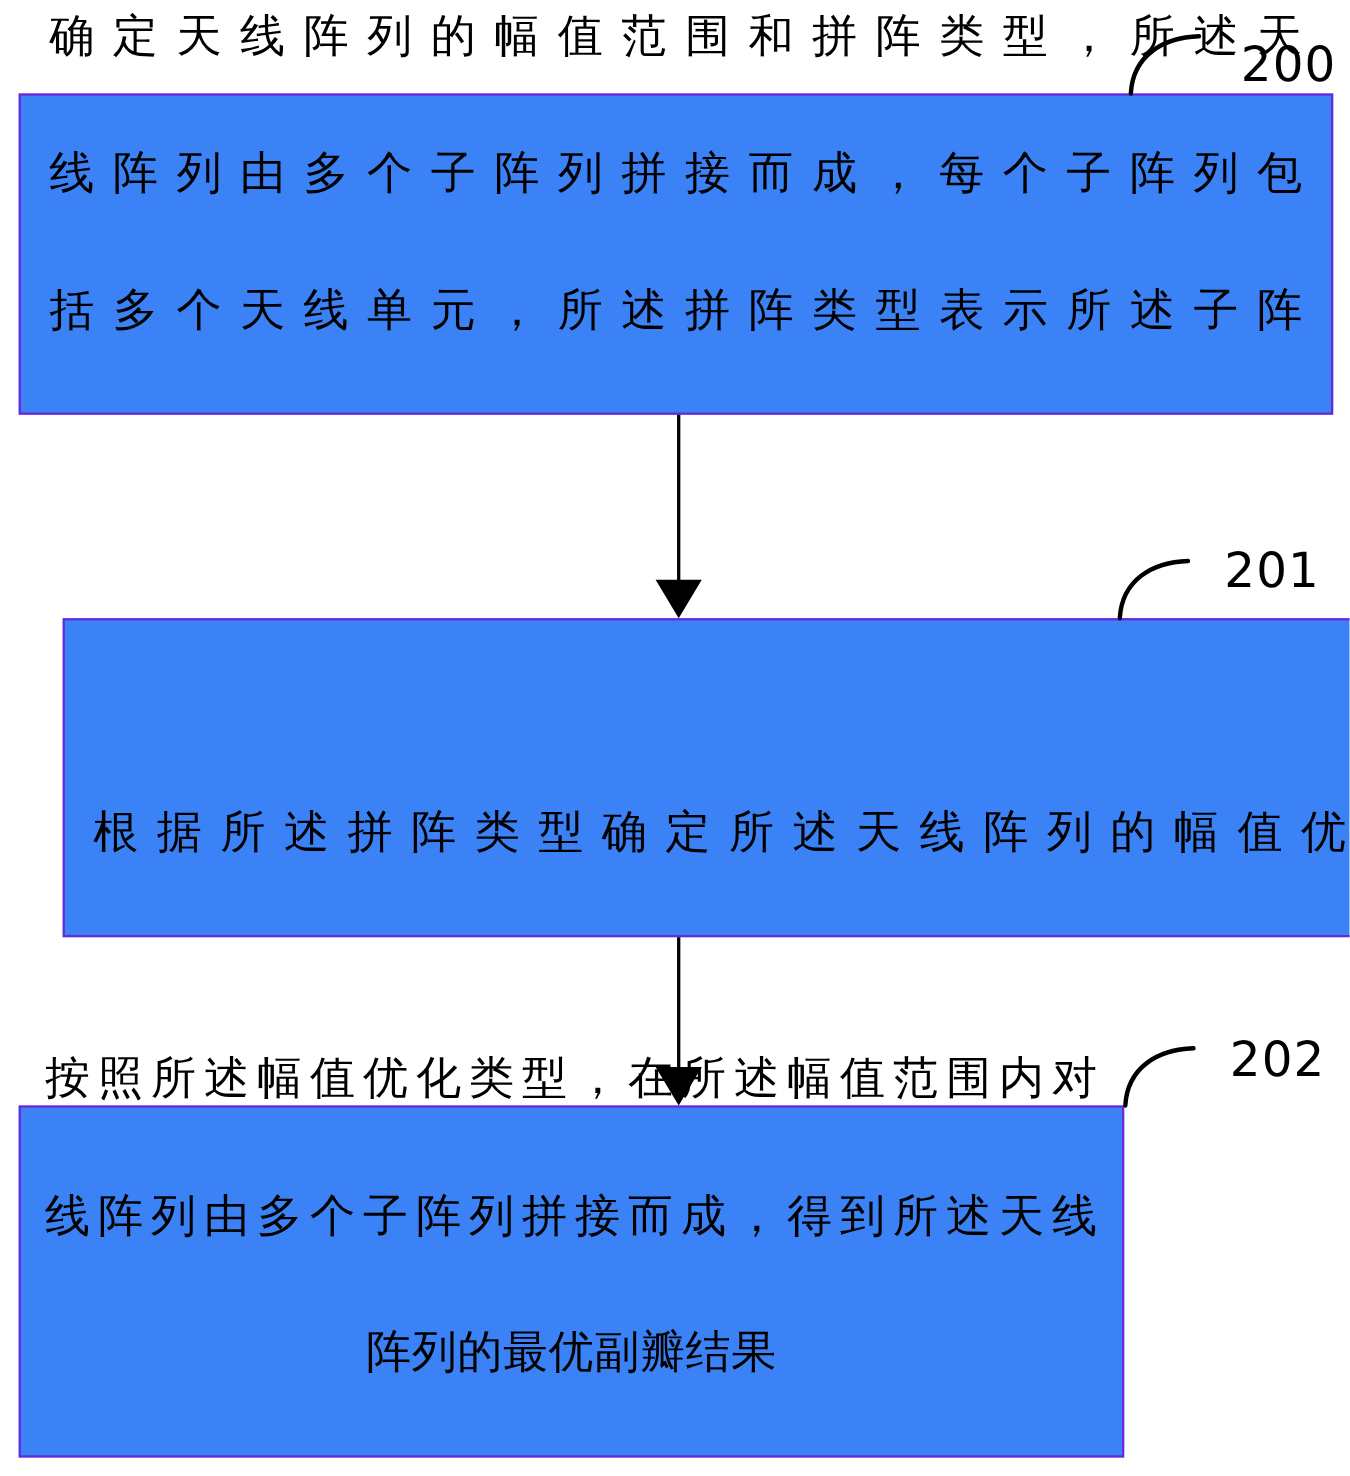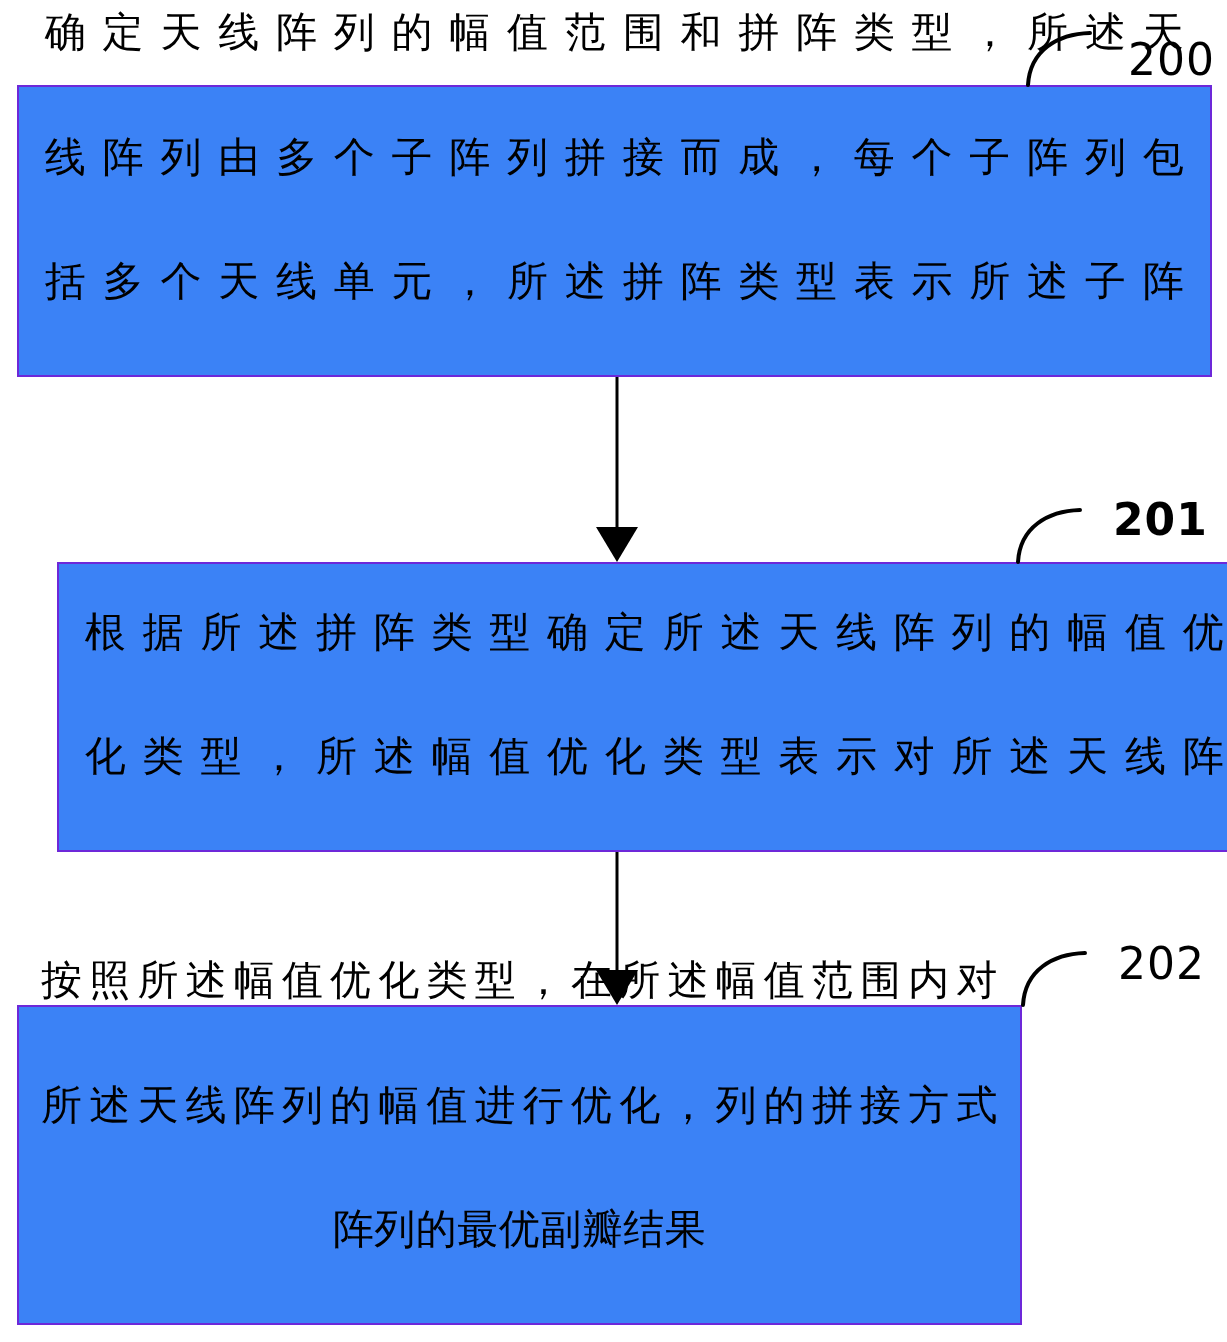--- a/index.html
+++ b/index.html
@@ -69,21 +69,21 @@
     color: #000000;
     font-family: "DejaVu Sans", "Liberation Sans", sans-serif;
     font-size: 44px;
     font-weight: 400;
     letter-spacing: 1px;
     line-height: 1;
     white-space: nowrap;
     margin-top: 24px;
   }
   #ref-200 { left: 1128px; top: 14px;  }
-  #ref-201 { left: 1113px; top: 474px; font-weight: bold; }
+  #ref-201 { left: 1113px; top: 474px; }
   #ref-202 { left: 1118px; top: 918px; }
 
   .leader-svg {
     position: absolute;
     pointer-events: none;
   }
 </style>
 </head>
 <body>
 
@@ -103,38 +103,37 @@
   </svg>
 
   <svg class="connector" width="1227" height="1342" style="position:absolute;left:0;top:0;">
     <line x1="617" y1="377" x2="617" y2="534" stroke="#000000" stroke-width="3"></line>
     <polygon points="596,527 638,527 617,562" fill="#000000"></polygon>
   </svg>
 
   <div class="proc-box" id="box-201">
     <div class="box-text">
       <span class="ln justify">根据所述拼阵类型确定所述天线阵列的幅值优</span>
-      <span class="ln justify">化类型，所述幅值优化类型表示对所述天线阵</span>
     </div>
   </div>
 
   <div class="ref-num" id="ref-201">201</div>
   <svg class="leader-svg" style="left:1010px; top:495px; width:130px; height:80px;" viewBox="0 0 130 80">
     <path d="M 8 67 C 10 32, 38 16, 70 15" fill="none" stroke="#000000" stroke-width="4" stroke-linecap="round"></path>
   </svg>
 
   <svg class="connector" width="1227" height="1342" style="position:absolute;left:0;top:0;">
     <line x1="617" y1="852" x2="617" y2="977" stroke="#000000" stroke-width="3"></line>
     <polygon points="596,970 638,970 617,1005" fill="#000000"></polygon>
   </svg>
 
   <div class="proc-box" id="box-202">
     <div class="box-text">
       <span class="ln justify">按照所述幅值优化类型，在所述幅值范围内对</span>
-      <span class="ln justify">所述天线阵列的幅值进行优化，列的拼接方式</span>
+      <span class="ln justify">线阵列由多个子阵列拼接而成，得到所述天线</span>
       <span class="ln">阵列的最优副瓣结果</span>
     </div>
   </div>
 
   <div class="ref-num" id="ref-202">202</div>
   <svg class="leader-svg" style="left:1015px; top:938px; width:130px; height:80px;" viewBox="0 0 130 80">
     <path d="M 8 67 C 10 32, 38 16, 70 15" fill="none" stroke="#000000" stroke-width="4" stroke-linecap="round"></path>
   </svg>
 
 </div>

